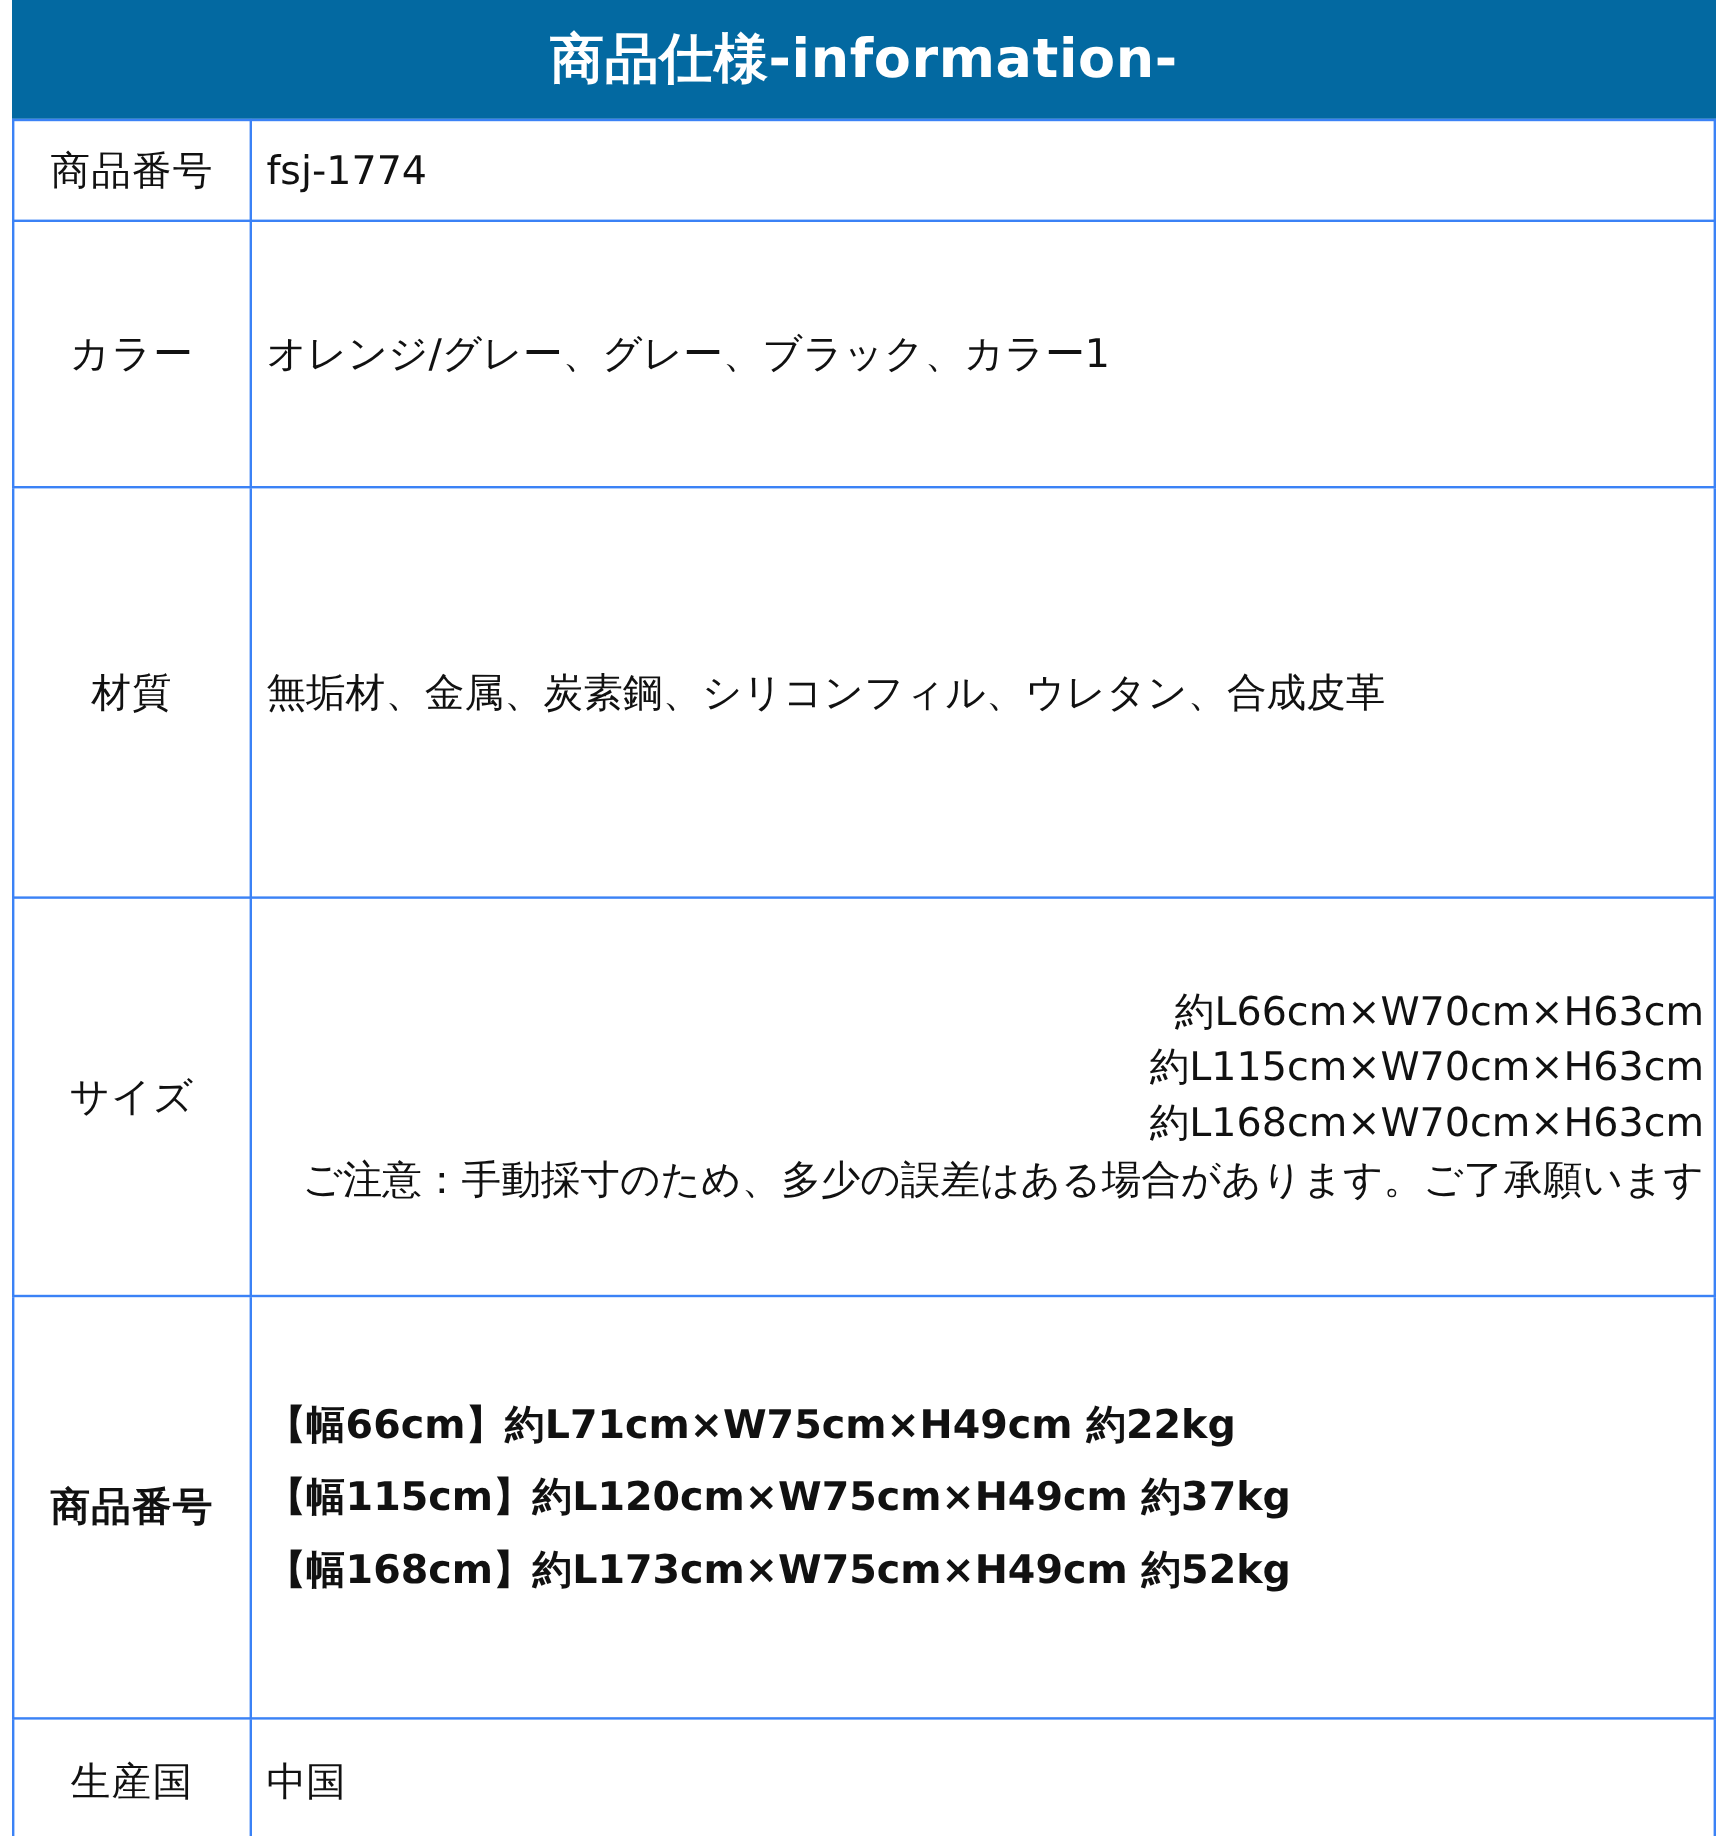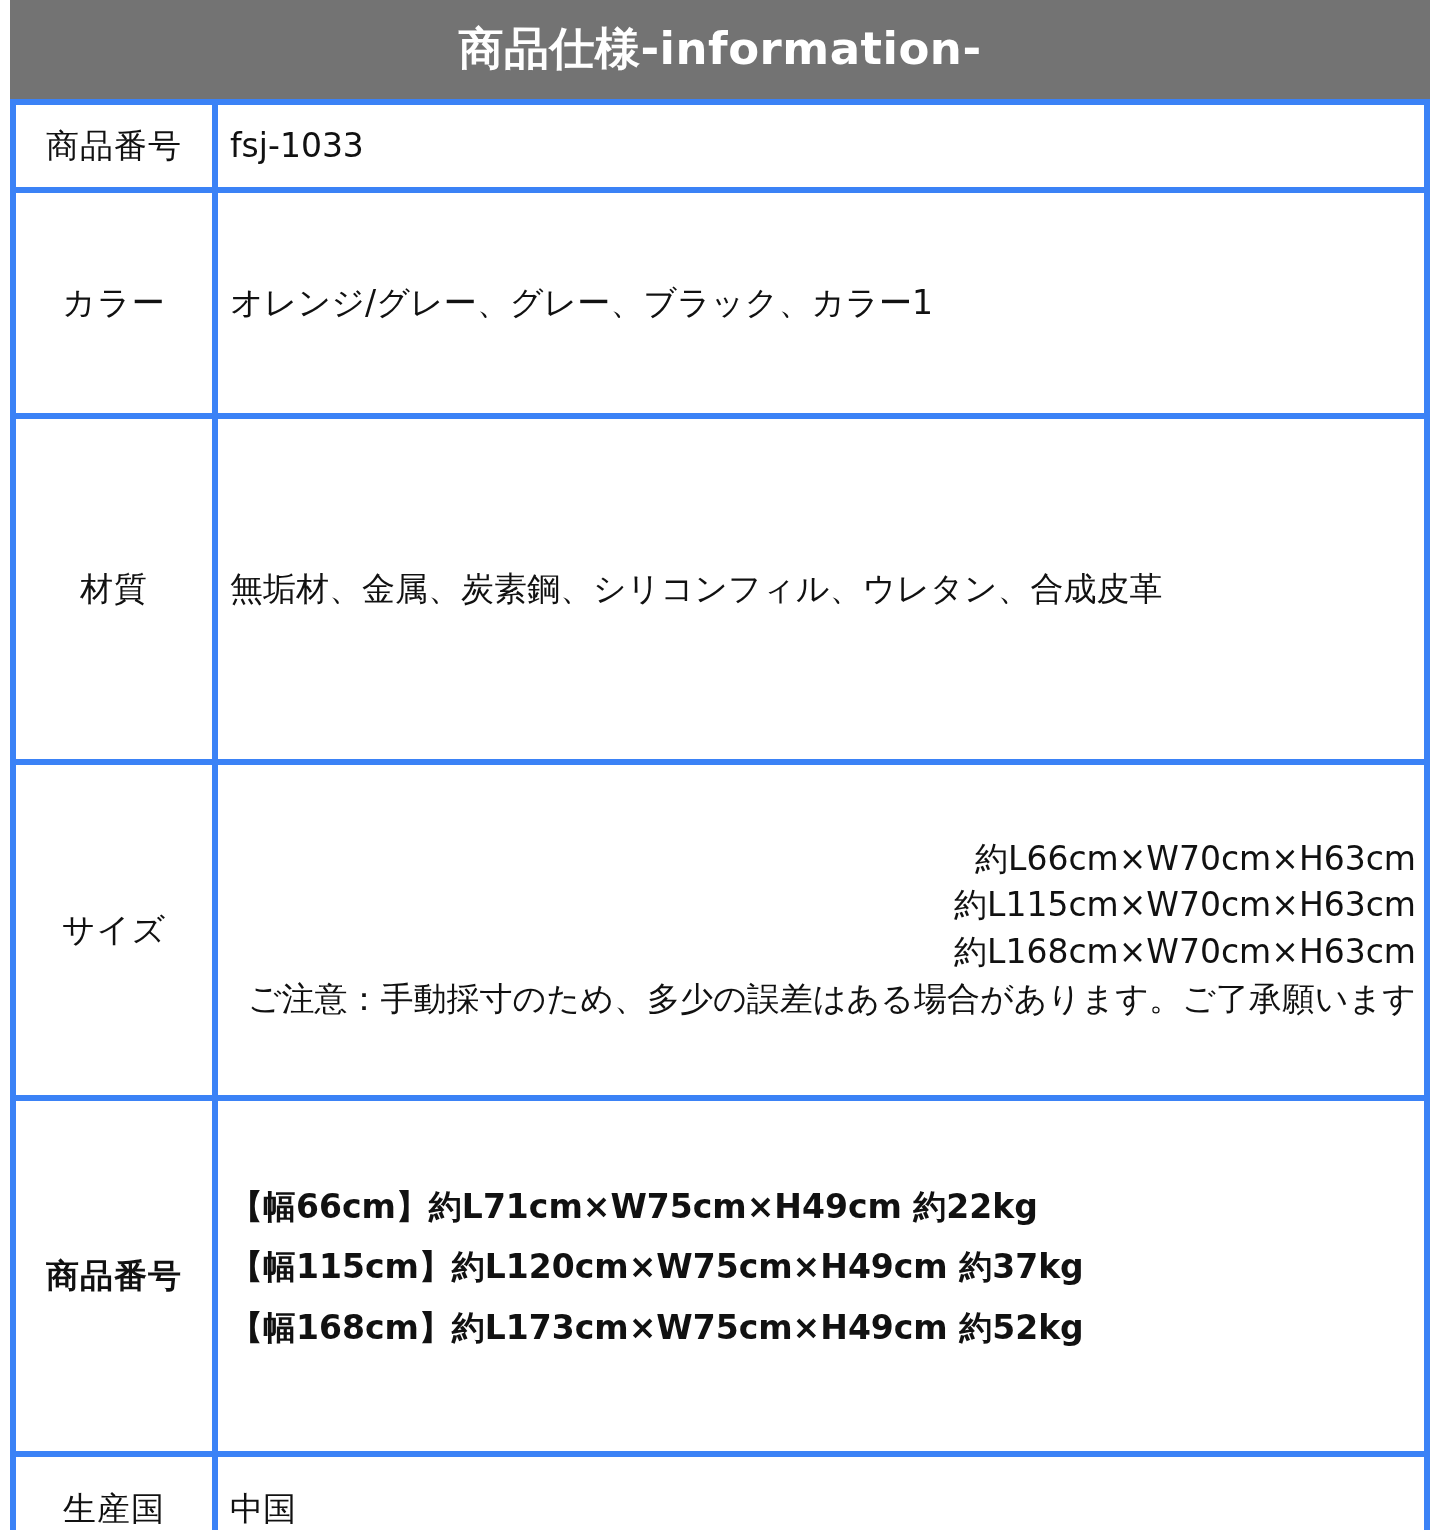--- a/index.html
+++ b/index.html
@@ -13,38 +13,38 @@
     font-family: "DejaVu Sans", "Liberation Sans", sans-serif;
     color: #1b1b1b;
     -webkit-font-smoothing: antialiased;
   }
   .spec-wrap {
     width: 1440px;
     box-sizing: border-box;
     padding: 0 10px;
   }
   .spec-title {
-    background: #737373;
+    background: #0369a1;
     color: #ffffff;
     text-align: center;
     font-size: 45px;
     font-weight: bold;
     line-height: 1;
     padding: 26px 0 28px 0;
     letter-spacing: 0.5px;
   }
   table.spec-table {
     width: 100%;
     border-collapse: collapse;
     table-layout: fixed;
     border: 2px solid #2a2a2a;
     border-top: none;
   }
   table.spec-table td {
-    border: 6px solid #3b82f6;
+    border: 2px solid #3b82f6;
     vertical-align: middle;
     font-size: 33px;
     line-height: 1.35;
     color: #111111;
   }
   td.spec-label {
     width: 188px;
     text-align: center;
     padding: 10px 4px;
     white-space: nowrap;
@@ -71,21 +71,21 @@
 
 <div class="spec-wrap">
 
   <div class="spec-title">商品仕様-information-</div>
 
   <table class="spec-table">
     <tbody>
       <tr class="row-id">
         <td class="spec-label">商品番号</td>
         <td class="spec-value">
-          <span class="v-line">fsj-1033</span>
+          <span class="v-line">fsj-1774</span>
         </td>
       </tr>
 
       <tr class="row-color">
         <td class="spec-label">カラー</td>
         <td class="spec-value">
           <span class="v-line">オレンジ/グレー、グレー、ブラック、カラー1</span>
         </td>
       </tr>
 

